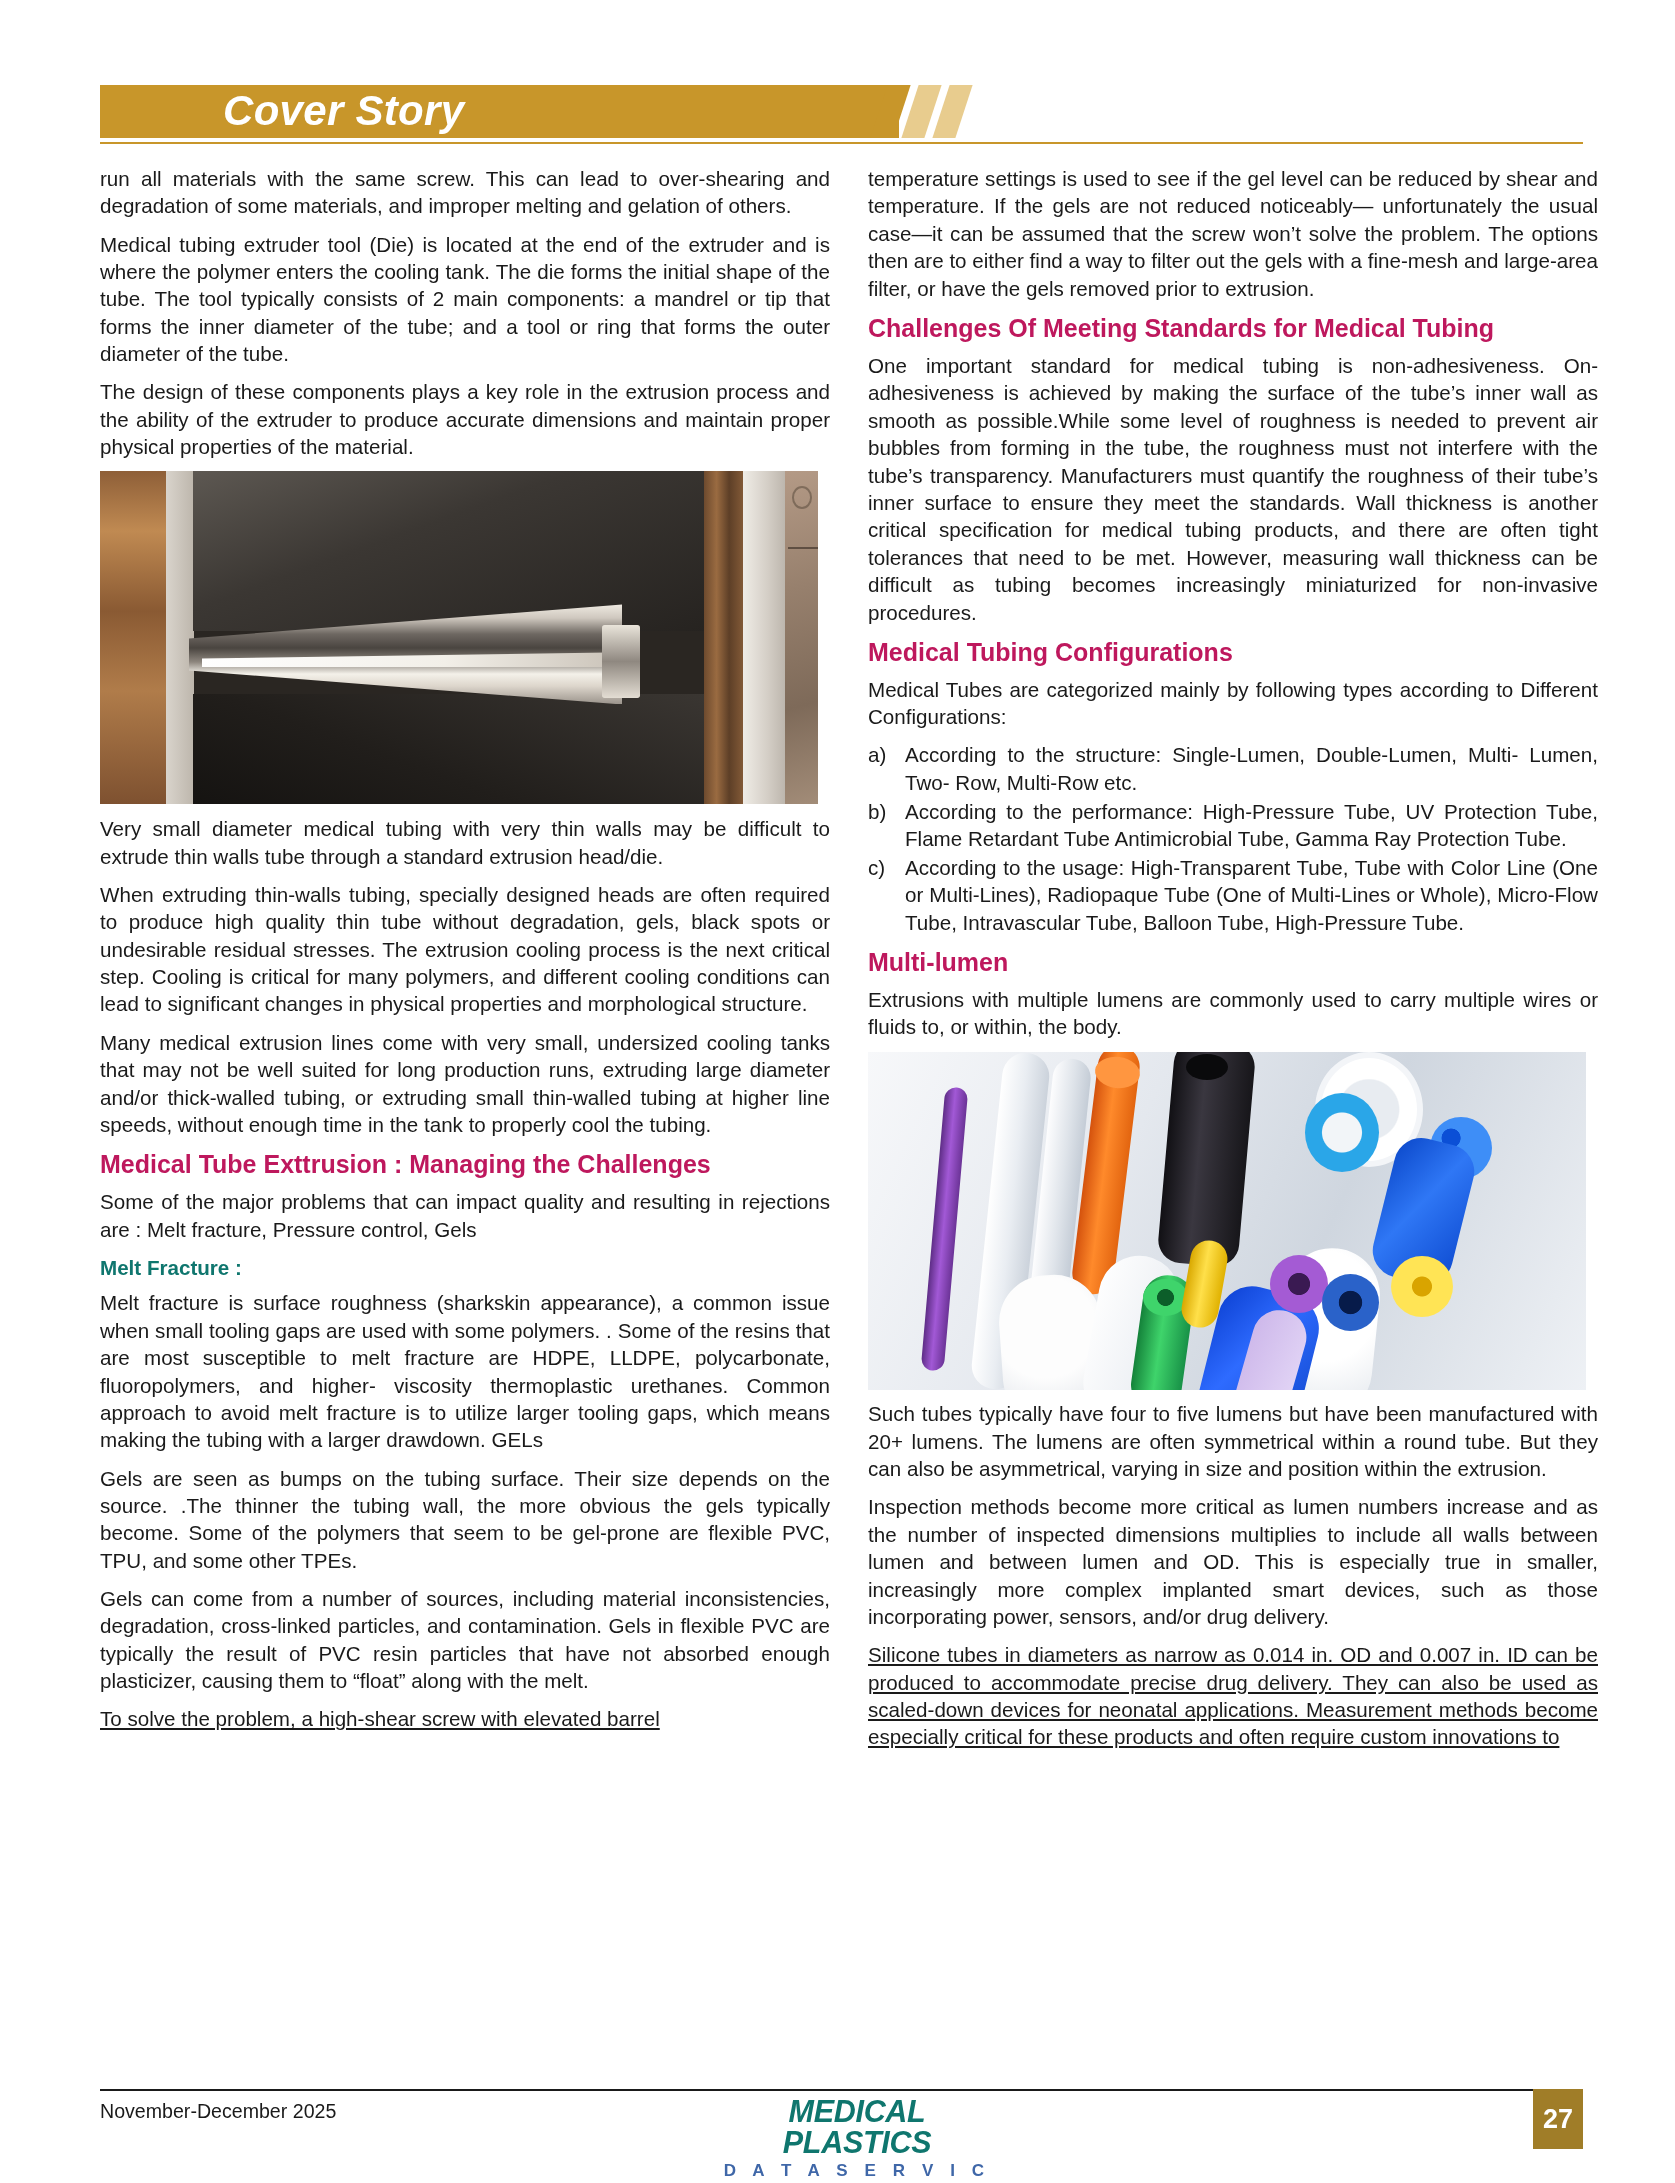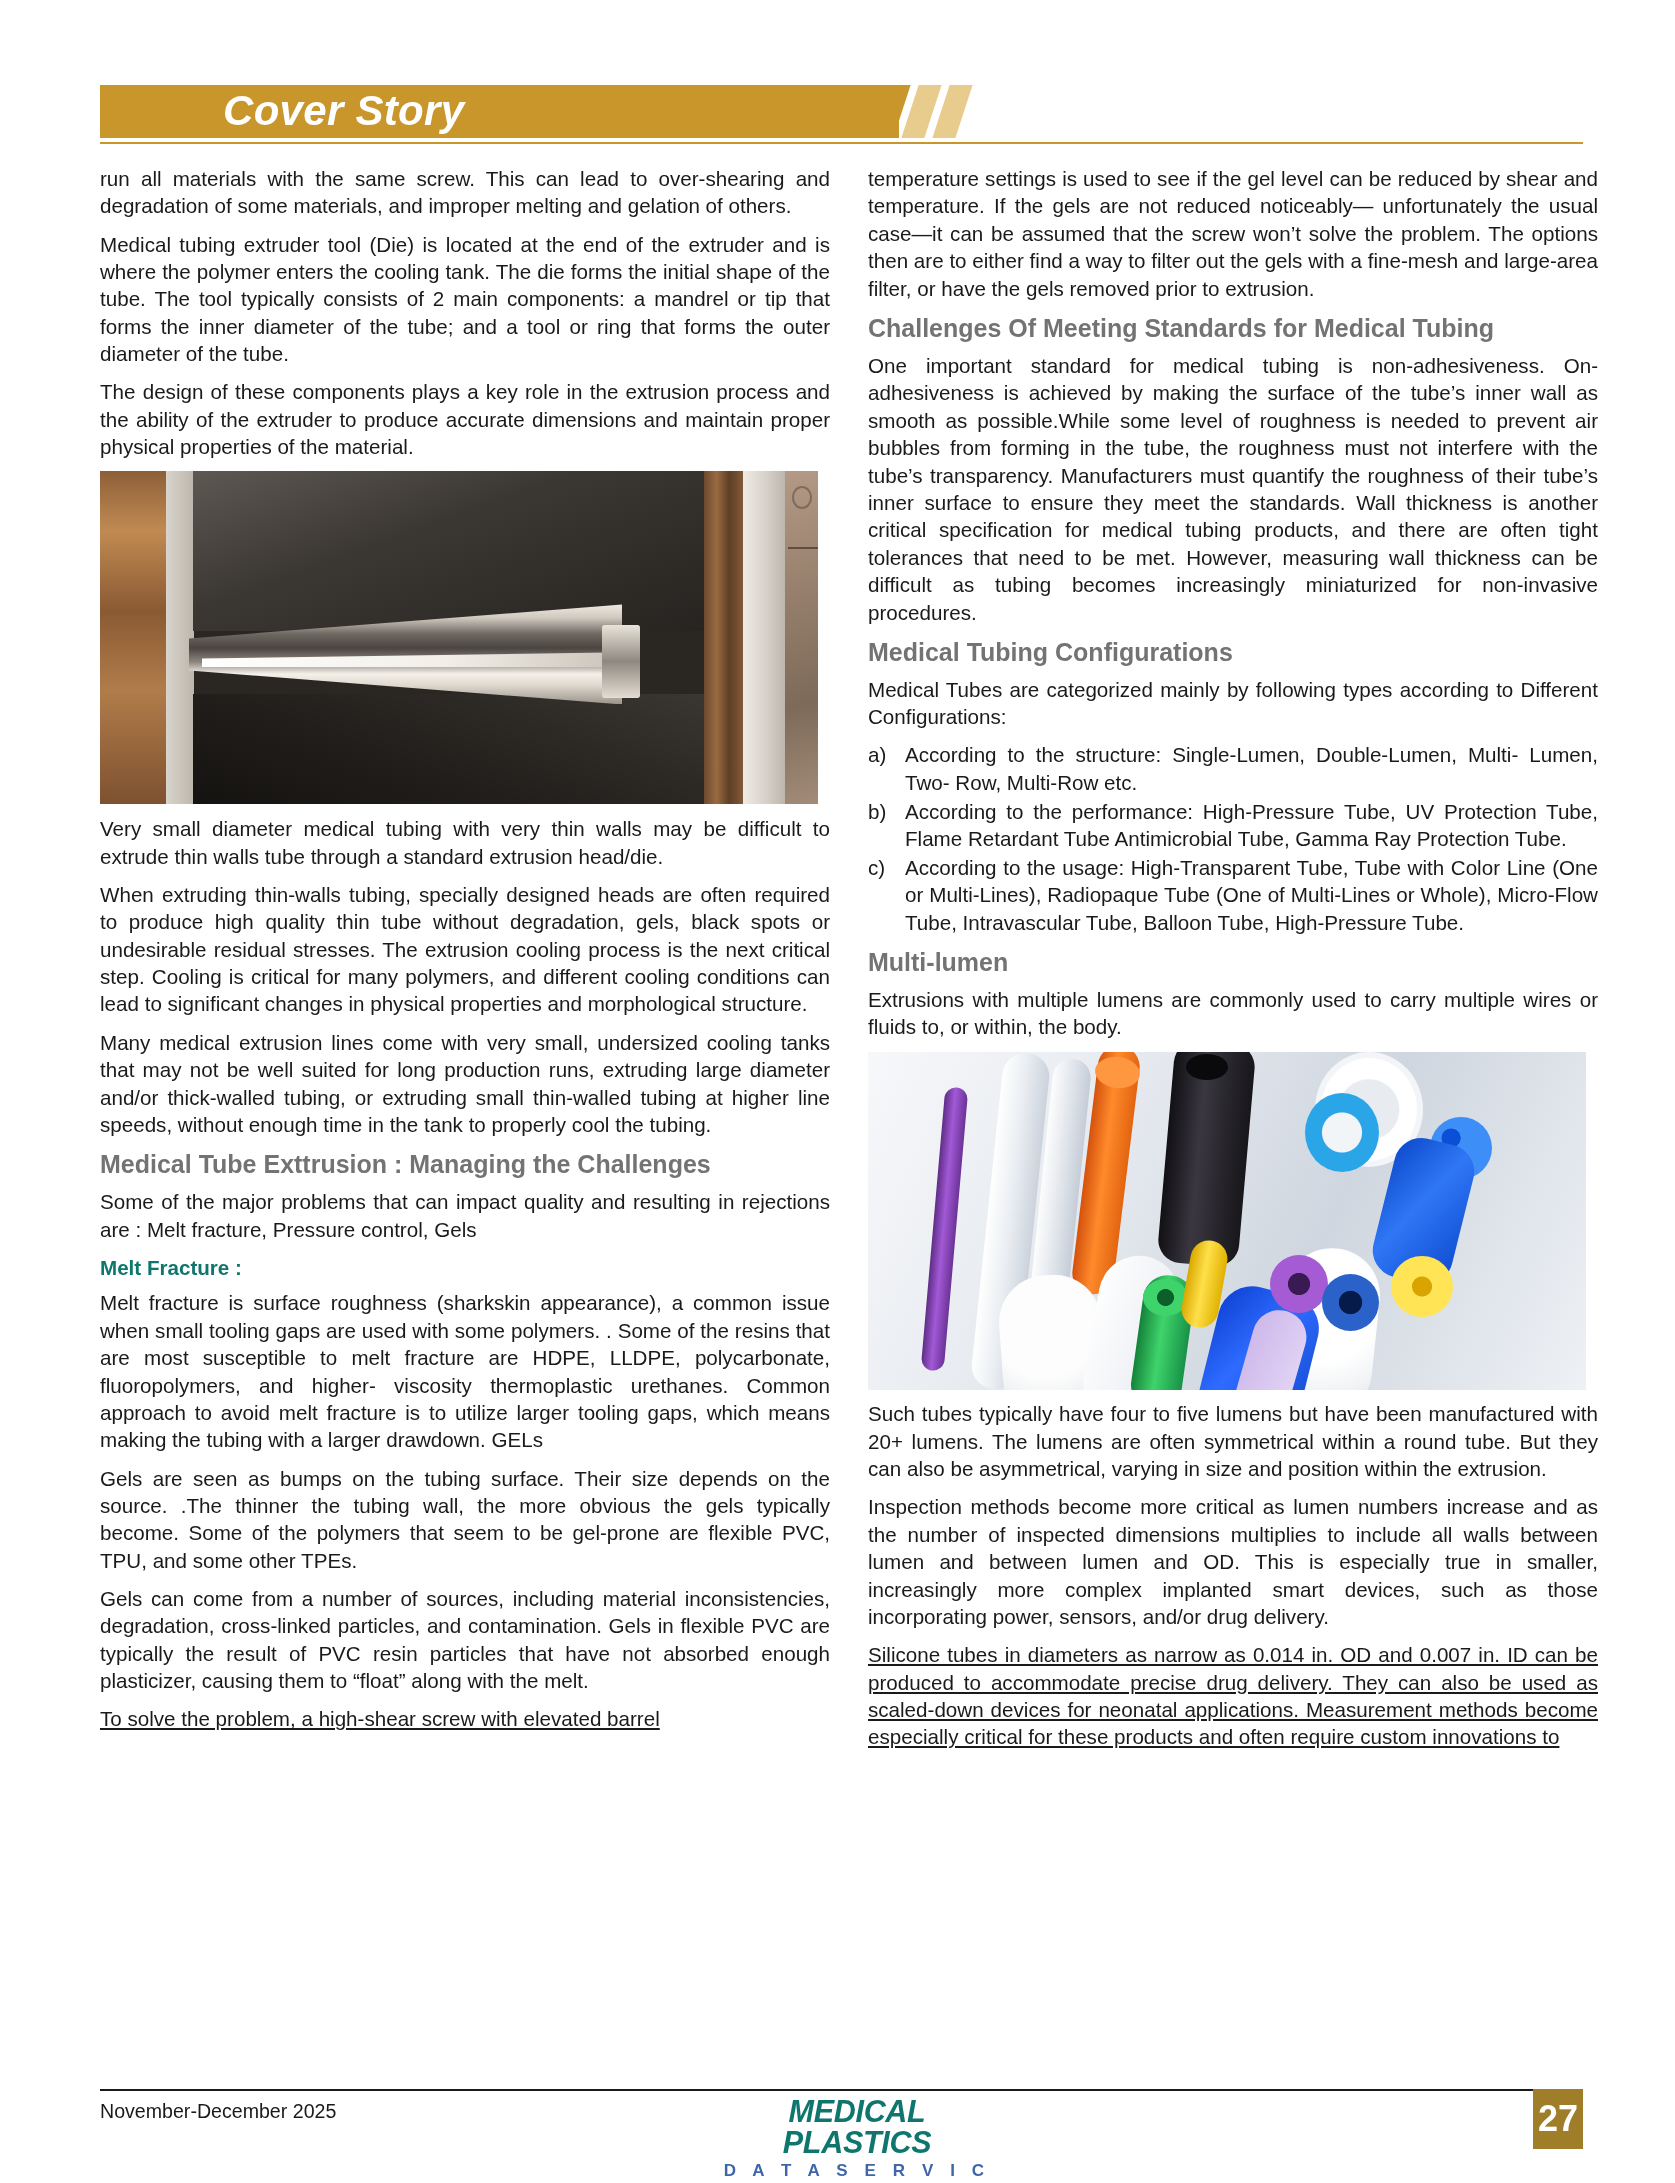--- a/index.html
+++ b/index.html
@@ -90,21 +90,21 @@
     hyphens: none;
   }
   p.body.last { margin-bottom: 0; text-decoration: underline; }
 
   h2.section {
     font-size: 25px;
     line-height: 31px;
     font-weight: bold;
     margin-top: 6.8px;
     margin-bottom: 8.1px;
-    color: #737373;
+    color: #be185d;
   }
   h3.subsection {
     font-size: 20.6px;
     line-height: 27.4px;
     font-weight: bold;
     margin-top: 4.1px;
     margin-bottom: 8.1px;
     color: #0f766e;
   }
 
@@ -381,21 +381,21 @@
     margin-top: 2.7px;
   }
   .page-num {
     position: absolute;
     right: 0;
     top: -6.8px;
     width: 50px;
     height: 60px;
     background: #a07d28;
     color: #ffffff;
-    font-size: 36px;
+    font-size: 27px;
     font-weight: bold;
     display: flex;
     align-items: center;
     justify-content: center;
   }
 </style>
 </head>
 <body>
 
 <div class="page">

